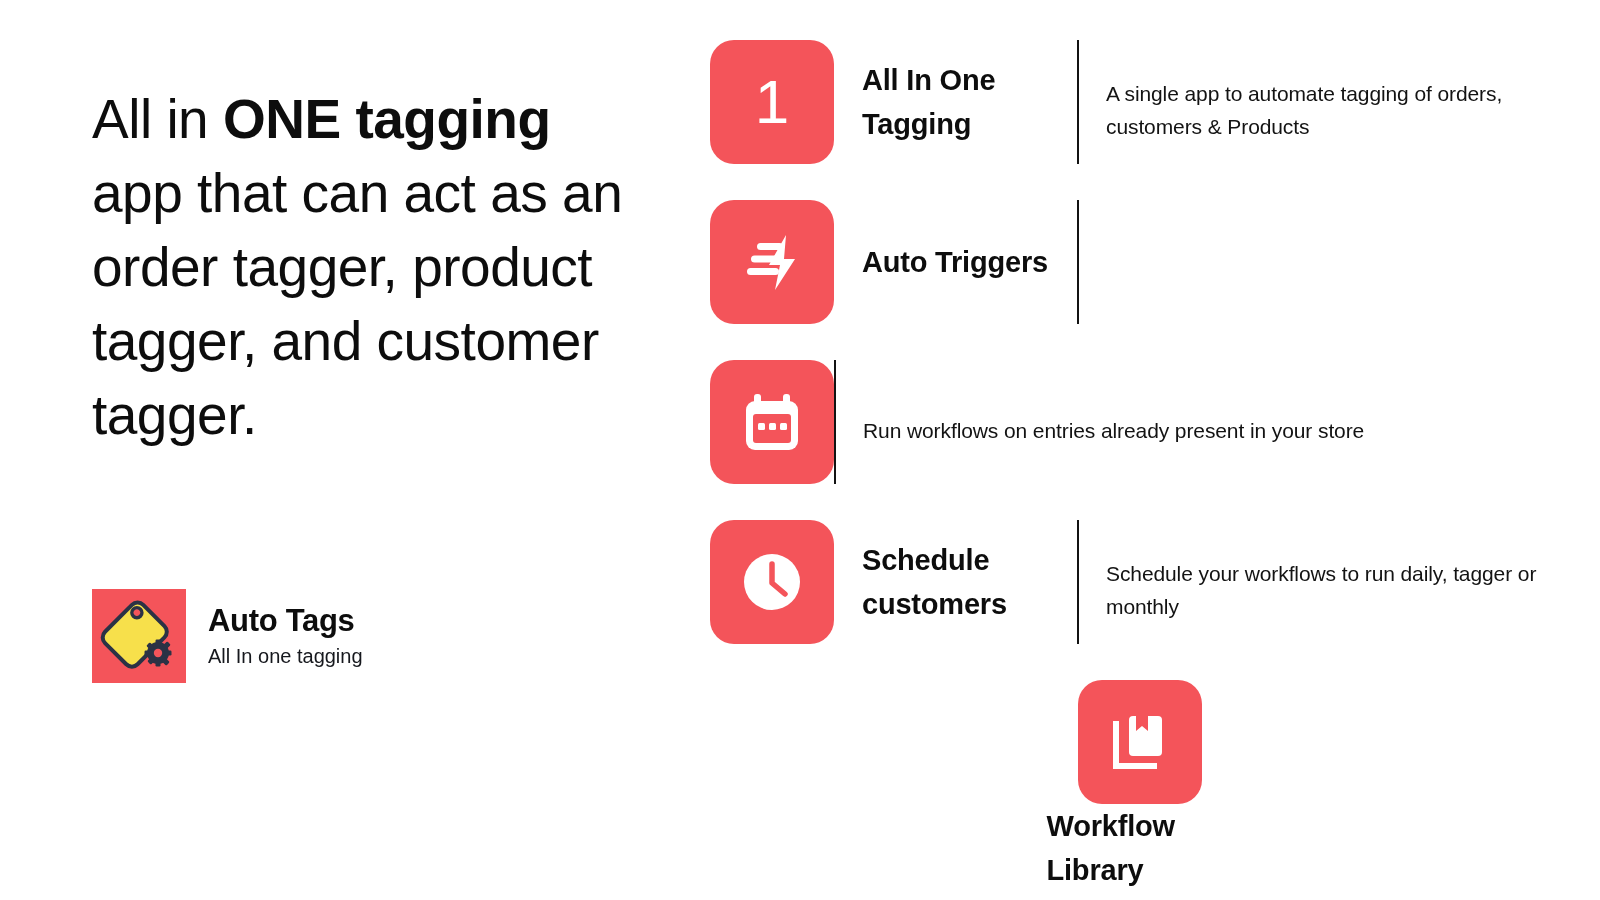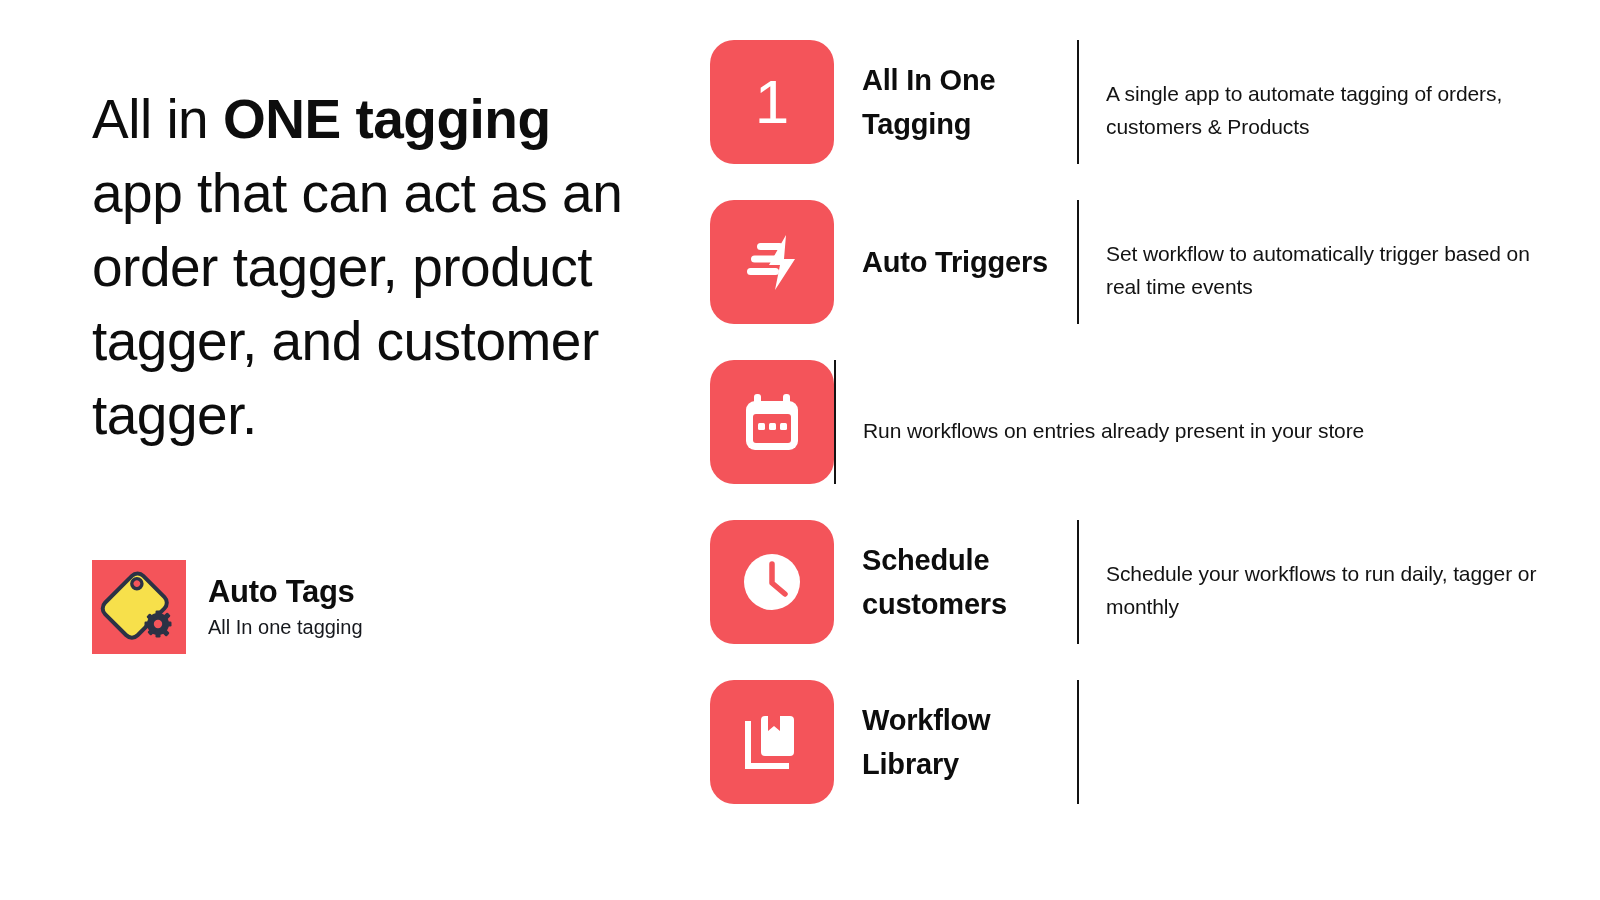--- a/index.html
+++ b/index.html
@@ -32,21 +32,21 @@
     line-height: 74px;
     color: #0d0d0d;
     font-weight: 400;
     letter-spacing: -0.5px;
   }
   .headline .strong { font-weight: 700; }
 
   .brand {
     position: absolute;
     left: 92px;
-    top: 560px;
+    top: 589px;
     display: flex;
     align-items: center;
     gap: 22px;
   }
 
   .brand-logo {
     width: 94px;
     height: 94px;
     background: #f4545a;
     flex: 0 0 auto;
@@ -78,21 +78,21 @@
     width: 860px;
   }
 
   .feature-row {
     position: relative;
     display: flex;
     align-items: center;
     height: 124px;
     margin-bottom: 36px;
   }
-  .feature-row:last-child { margin-bottom: 0; }
+  .feature-row:last-child { margin-bottom: 0; flex-direction: column; }
 
   .feature-tile {
     width: 124px;
     height: 124px;
     border-radius: 24px;
     background: #f4545a;
     flex: 0 0 auto;
     display: flex;
     align-items: center;
     justify-content: center;
@@ -191,21 +191,20 @@
       <div class="feature-tile">
         <svg width="66" height="66" viewBox="0 0 66 66" xmlns="http://www.w3.org/2000/svg" fill="#ffffff">
           <rect x="18" y="14" width="26" height="7" rx="3.5"></rect>
           <rect x="12" y="26.5" width="32" height="7" rx="3.5"></rect>
           <rect x="8" y="39" width="32" height="7" rx="3.5"></rect>
           <path d="M47 6 L30 36 H41 L36 61 L56 30 H45 Z"></path>
         </svg>
       </div>
       <div class="feature-title">Auto Triggers</div>
       <div class="feature-divider"></div>
-      <div class="feature-desc">Set workflow to automatically trigger based on real time events</div>
     </div>
 
     <div class="feature-row">
       <div class="feature-tile">
         <svg width="64" height="64" viewBox="0 0 64 64" xmlns="http://www.w3.org/2000/svg">
           <rect x="14" y="4" width="7" height="14" rx="3" fill="#ffffff"></rect>
           <rect x="43" y="4" width="7" height="14" rx="3" fill="#ffffff"></rect>
           <rect x="6" y="11" width="52" height="49" rx="9" fill="#ffffff"></rect>
           <rect x="13" y="24" width="38" height="29" rx="3" fill="#f4545a"></rect>
           <rect x="18" y="33" width="7" height="7" rx="1.5" fill="#ffffff"></rect>

